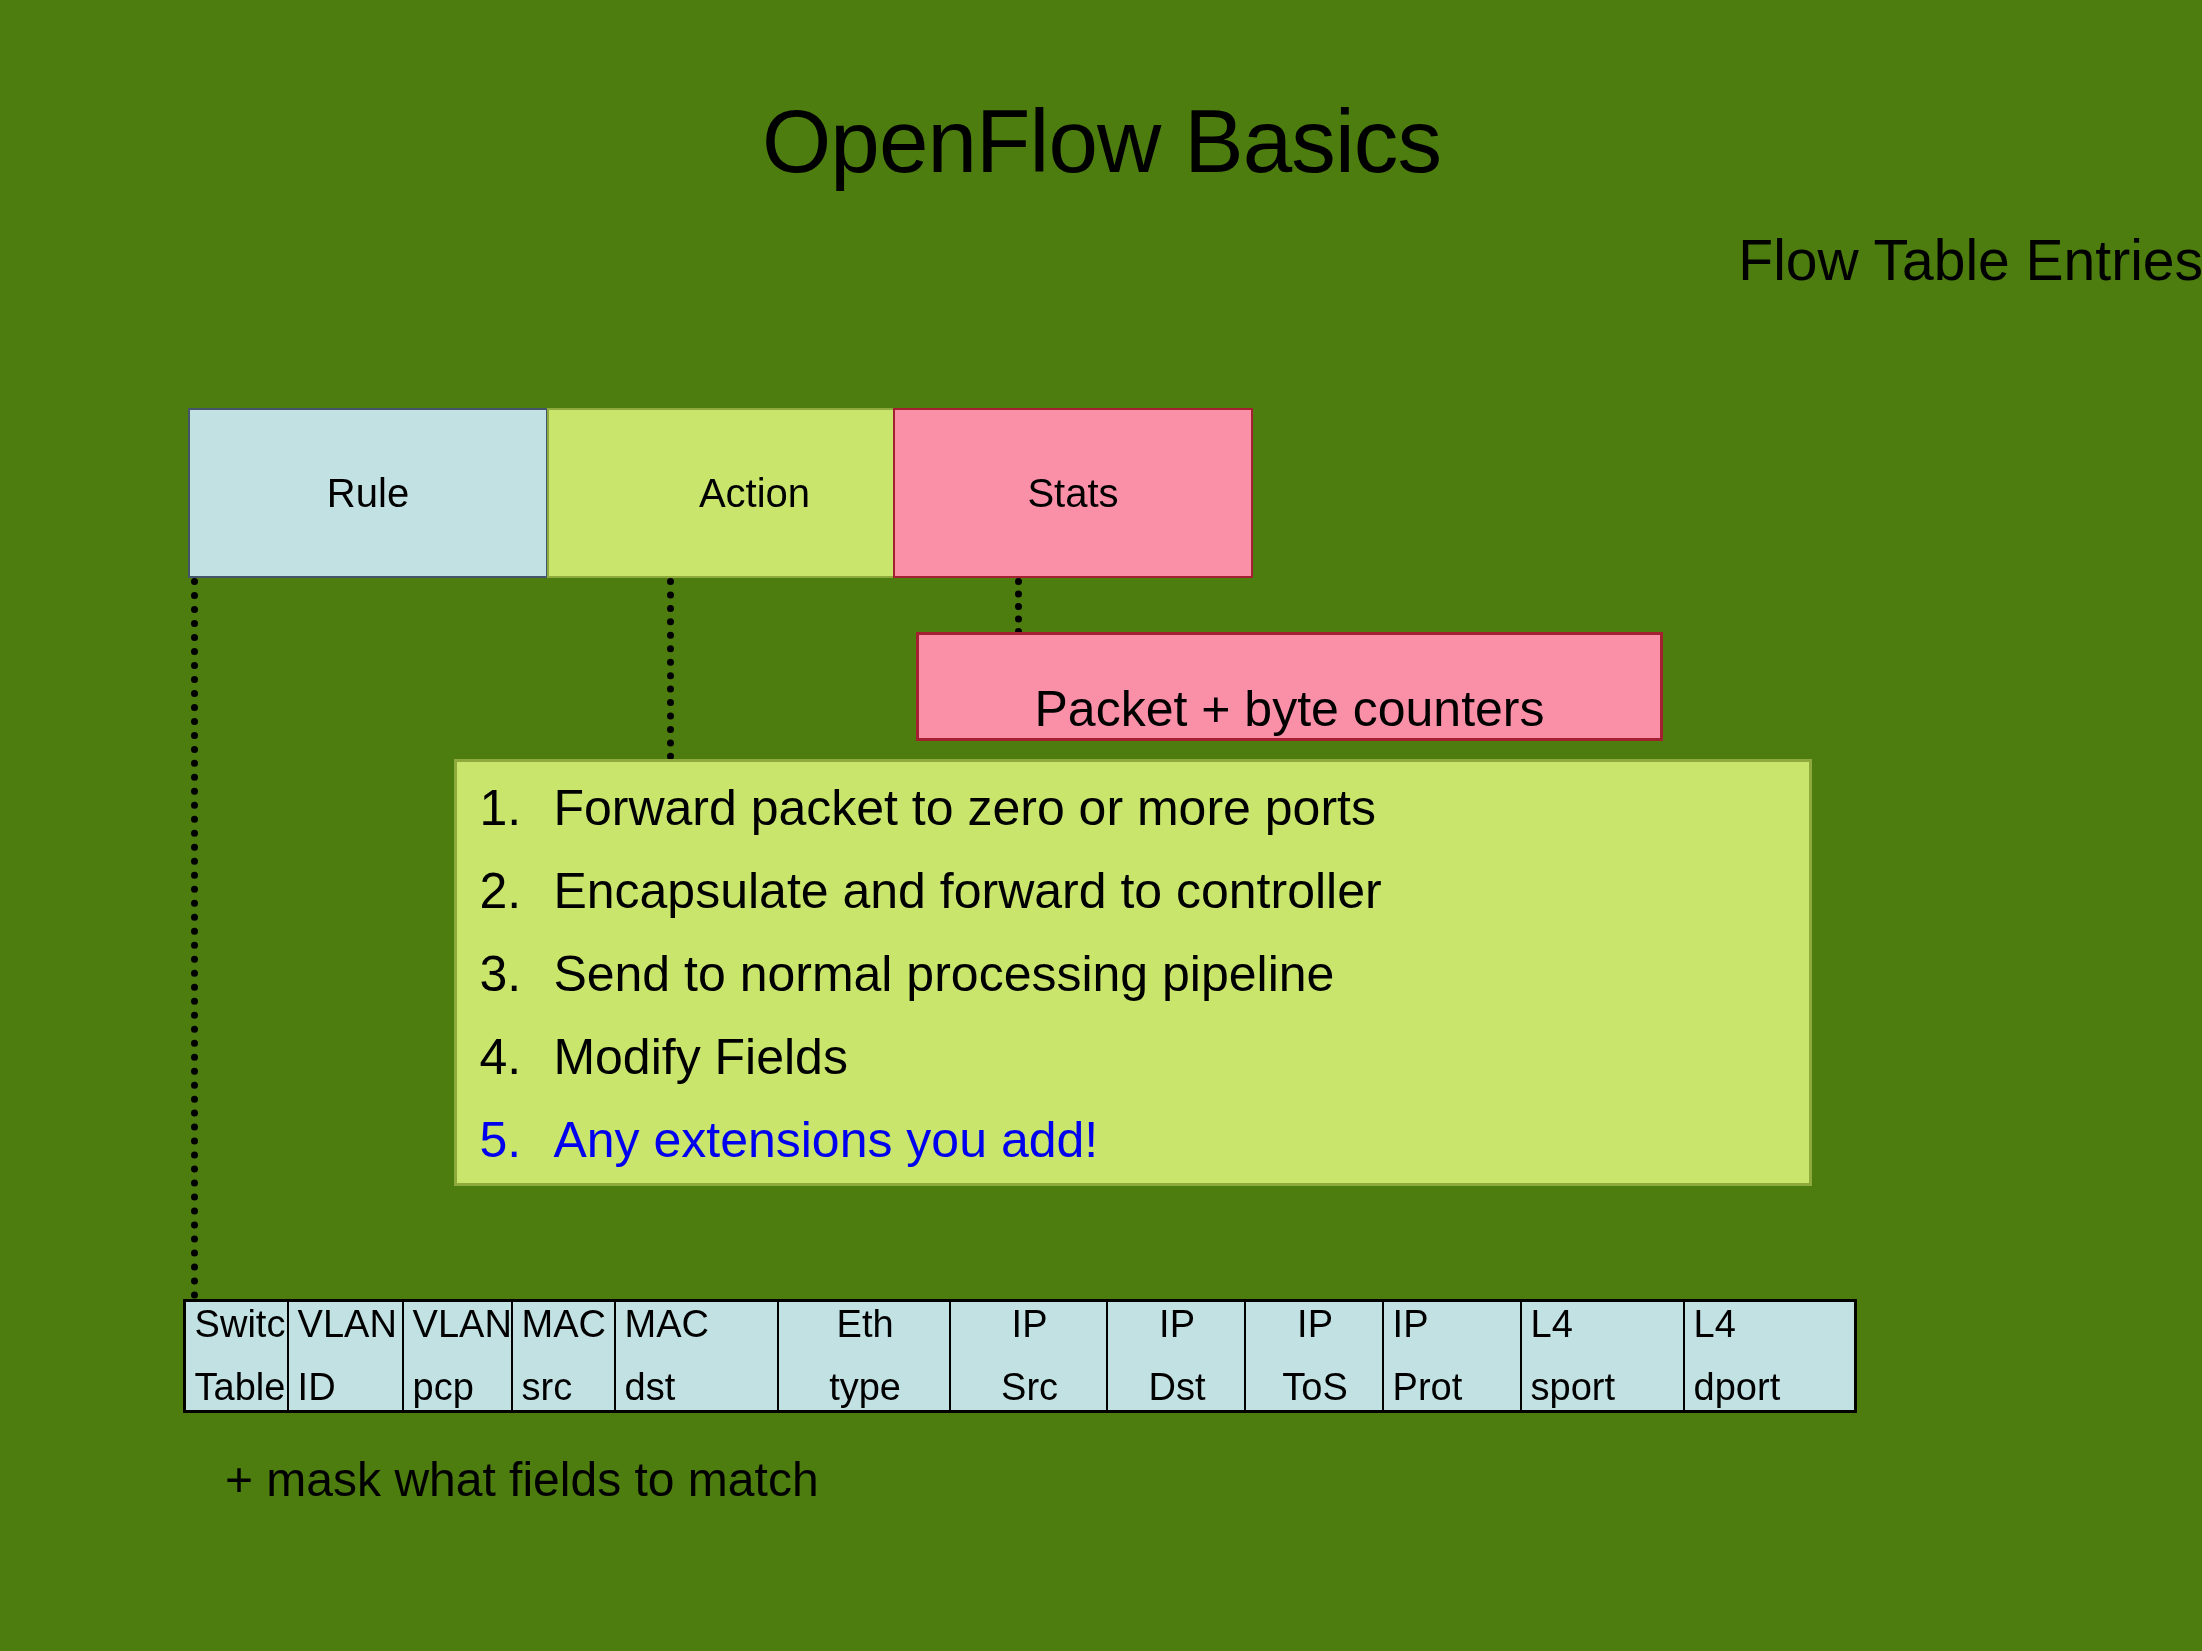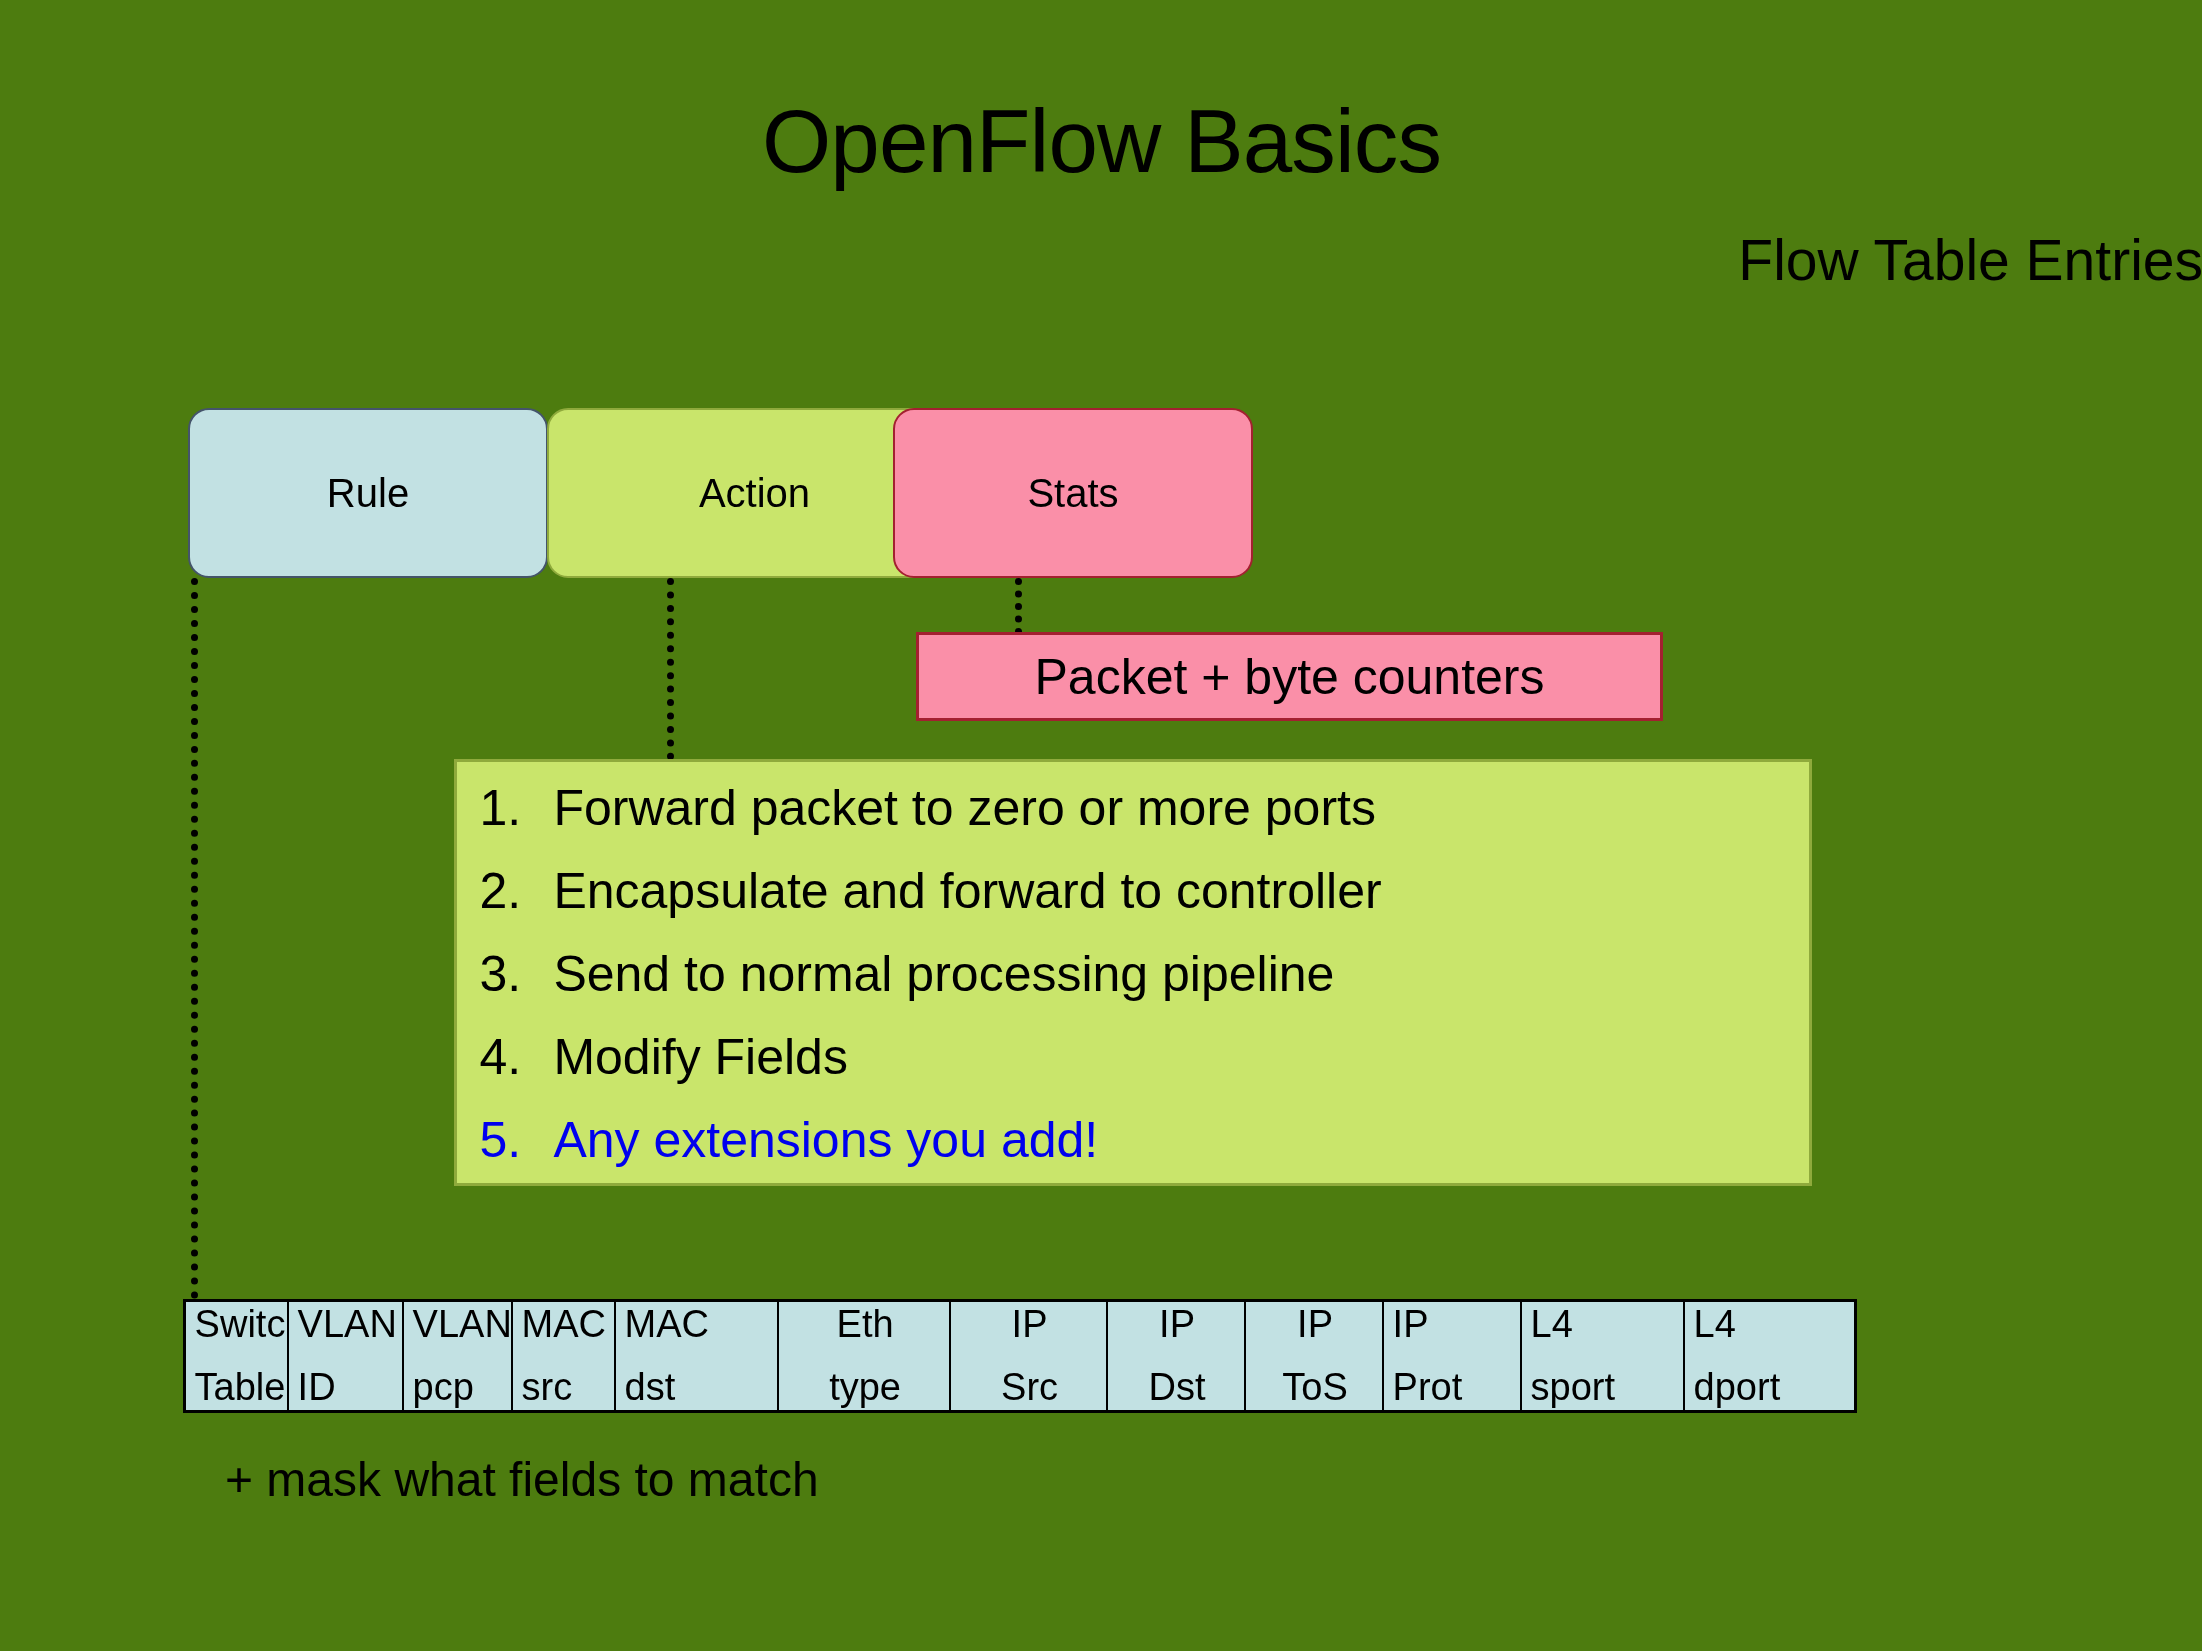--- a/index.html
+++ b/index.html
@@ -52,21 +52,20 @@
   }
   .hcell {
     position: absolute;
     top: 0;
     height: 170px;
     display: flex;
     align-items: center;
     justify-content: center;
     font-size: 40px;
     color: #000000;
-    border-radius: 21px;
   }
   #hcell-rule {
     left: 0; width: 360px;
     background: #c2e1e3;
     border: 2.6px solid #44546a;
   }
   #hcell-action {
     left: 359px; width: 415px;
     background: #c9e56b;
     border: 2.6px solid #8faa3c;
@@ -84,25 +83,25 @@
     border-left: 7.7px dotted #000000;
   }
   #dot-rule   { left: 191px;  top: 578px;  height: 721px; }
   #dot-action { left: 667px;  top: 578px;  height: 182px; }
   #dot-stats  { left: 1015px; top: 578px;  height: 57px;  }
 
   
   #counters-box {
     position: absolute;
     left: 916px; top: 632px;
-    width: 747px; height: 89px;
+    width: 747px; height: 109px;
     background: #fa8fa8;
     border: 3.4px solid #a32030;
     display: flex;
-    align-items: center;
+    align-items: flex-end;
     justify-content: center;
     font-size: 50px;
     color: #000000;
   }
 
   
   #actions-box {
     position: absolute;
     left: 454px; top: 759px;
     width: 1358px; height: 427px;

